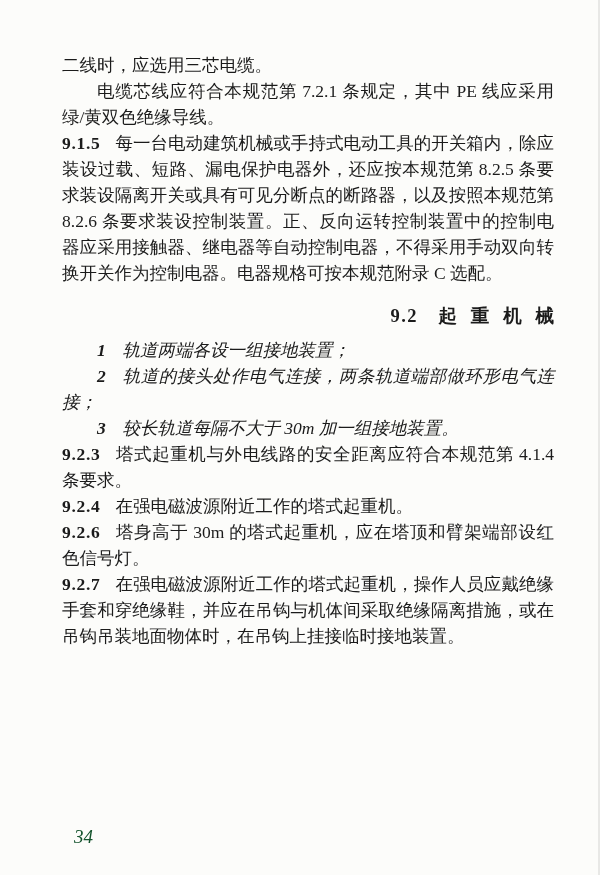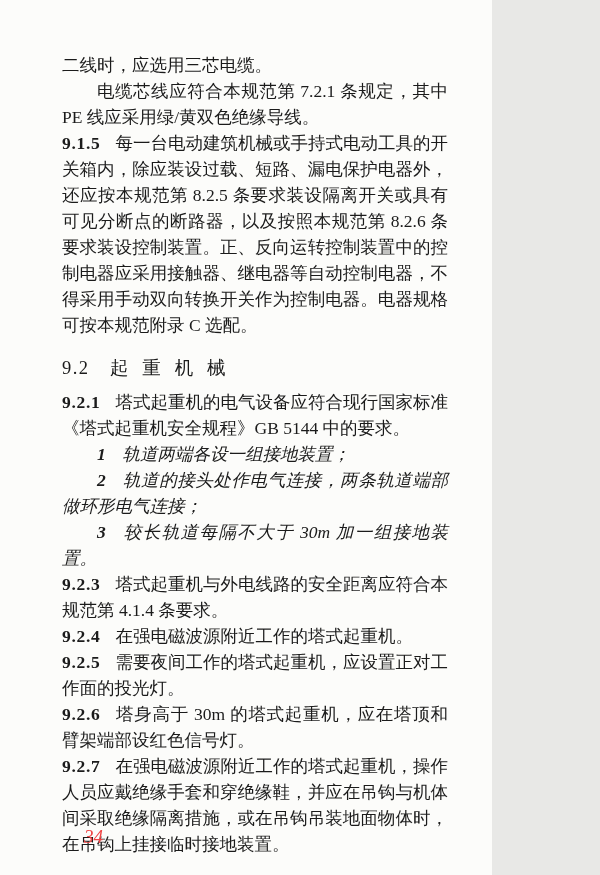--- a/index.html
+++ b/index.html
@@ -1,18 +1,18 @@
 <!DOCTYPE html>
 <html><head>
 <meta charset="utf-8">
 <style>
   html, body { margin: 0; padding: 0; background: #e8e8e6; }
   .sheet {
     position: relative;
-    width: 492px;
+    width: 598px;
     height: 875px;
     margin: 0;
     background: #fcfcfa;
     box-sizing: border-box;
     padding: 52px 44px 0 62px;
     overflow: hidden;
     color: #1b1b1b;
     font-family: "Liberation Serif", "DejaVu Serif", serif;
     font-size: 17.5px;
     line-height: 26px;
@@ -21,64 +21,62 @@
   .indent { text-indent: 2em; }
   .clause .num {
     font-weight: 700;
     margin-right: 0.85em;
     letter-spacing: 0.04em;
   }
   .item { text-indent: 2em; font-style: italic; }
   .item .num { font-weight: 700; margin-right: 0.95em; }
   .heading {
     margin: 17px 0 8px 0;
-    text-align: left;
-    font-weight: 400;
+    text-align: right;
+    font-weight: 700;
     font-size: 18.5px;
     line-height: 26px;
   }
   .heading .hnum { margin-right: 1.1em; letter-spacing: 0.08em; }
   .heading .htxt { letter-spacing: 0.75em; margin-right: -0.75em; }
   .pageno {
     position: absolute;
-    left: 84px;
+    left: 74px;
     top: 824px;
     font-style: italic;
     font-size: 19px;
     line-height: 26px;
-    color: #ef4444;
+    color: #14532d;
   }
 </style>
 </head>
 <body>
 
 <div class="sheet">
 
   <p class="para">二线时，应选用三芯电缆。</p>
 
   <p class="para indent">电缆芯线应符合本规范第 7.2.1 条规定，其中 PE 线应采用绿/黄双色绝缘导线。</p>
 
   <p class="para clause"><span class="num">9.1.5</span><span>每一台电动建筑机械或手持式电动工具的开关箱内，除应装设过载、短路、漏电保护电器外，还应按本规范第 8.2.5 条要求装设隔离开关或具有可见分断点的断路器，以及按照本规范第 8.2.6 条要求装设控制装置。正、反向运转控制装置中的控制电器应采用接触器、继电器等自动控制电器，不得采用手动双向转换开关作为控制电器。电器规格可按本规范附录 C 选配。</span></p>
 
   <h2 class="heading"><span class="hnum">9.2</span><span class="htxt">起重机械</span></h2>
 
-  <p class="para clause"><span class="num">9.2.1</span><span>塔式起重机的电气设备应符合现行国家标准《塔式起重机安全规程》GB 5144 中的要求。</span></p>
 
 
   <p class="para item"><span class="num">1</span><span>轨道两端各设一组接地装置；</span></p>
 
   <p class="para item"><span class="num">2</span><span>轨道的接头处作电气连接，两条轨道端部做环形电气连接；</span></p>
 
   <p class="para item"><span class="num">3</span><span>较长轨道每隔不大于 30m 加一组接地装置。</span></p>
 
   <p class="para clause"><span class="num">9.2.3</span><span>塔式起重机与外电线路的安全距离应符合本规范第 4.1.4 条要求。</span></p>
 
   <p class="para clause"><span class="num">9.2.4</span><span>在强电磁波源附近工作的塔式起重机。</span></p>
 
-  <p class="para clause"><span class="num">9.2.5</span><span>需要夜间工作的塔式起重机，应设置正对工作面的投光灯。</span></p>
 
   <p class="para clause"><span class="num">9.2.6</span><span>塔身高于 30m 的塔式起重机，应在塔顶和臂架端部设红色信号灯。</span></p>
 
   <p class="para clause"><span class="num">9.2.7</span><span>在强电磁波源附近工作的塔式起重机，操作人员应戴绝缘手套和穿绝缘鞋，并应在吊钩与机体间采取绝缘隔离措施，或在吊钩吊装地面物体时，在吊钩上挂接临时接地装置。</span></p>
 
 
   <div class="pageno">34</div>
 
 </div>
 

